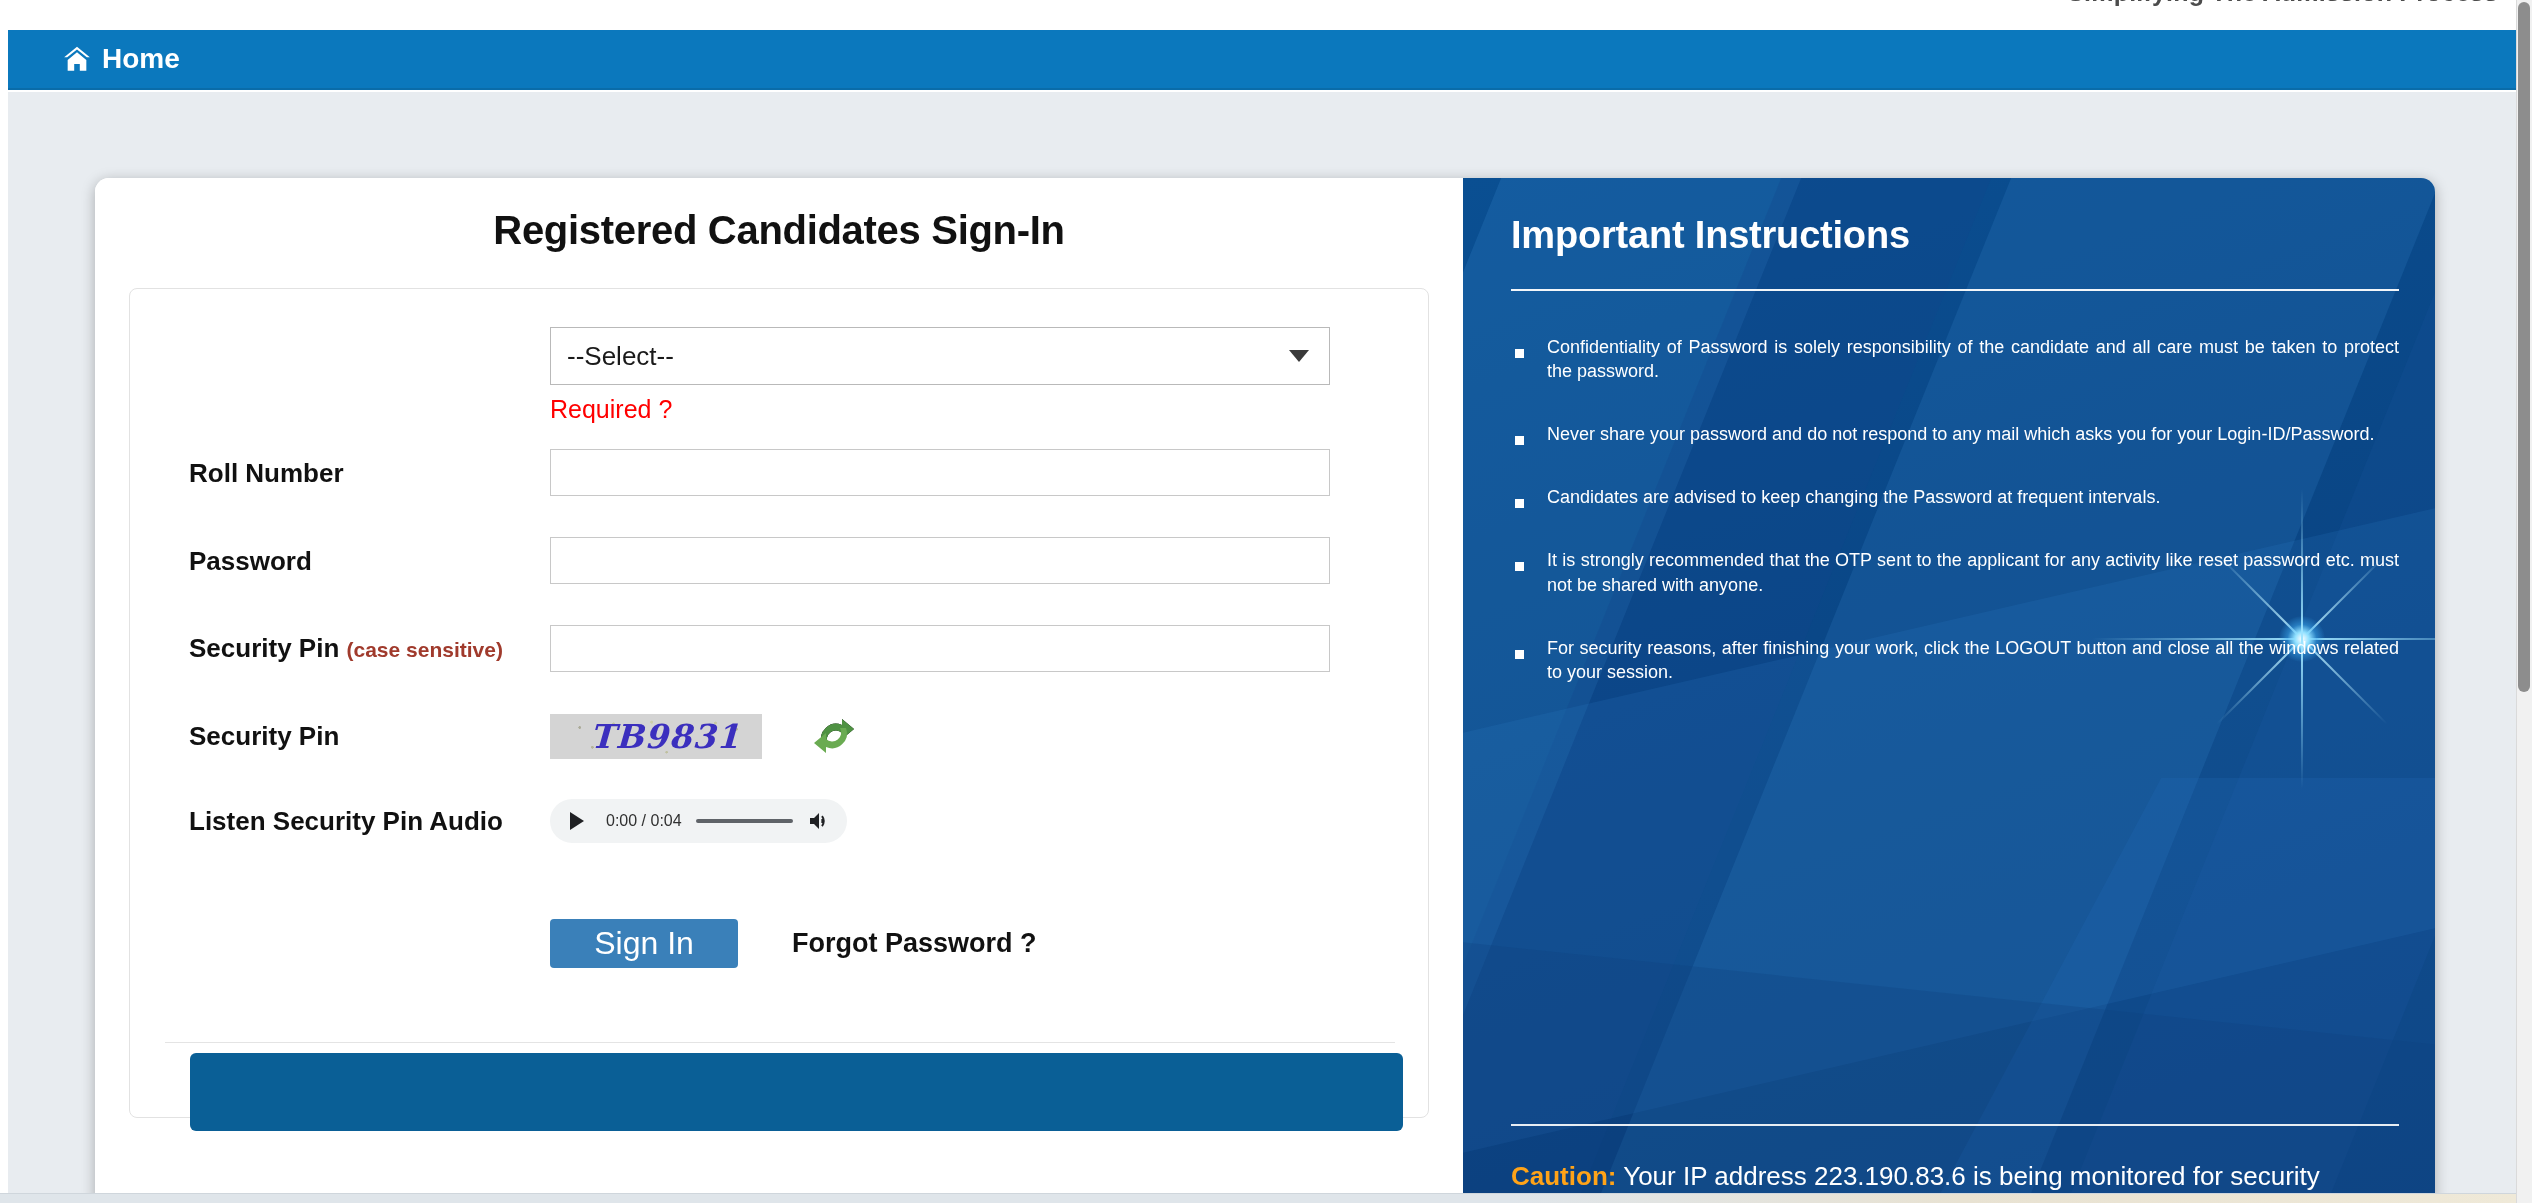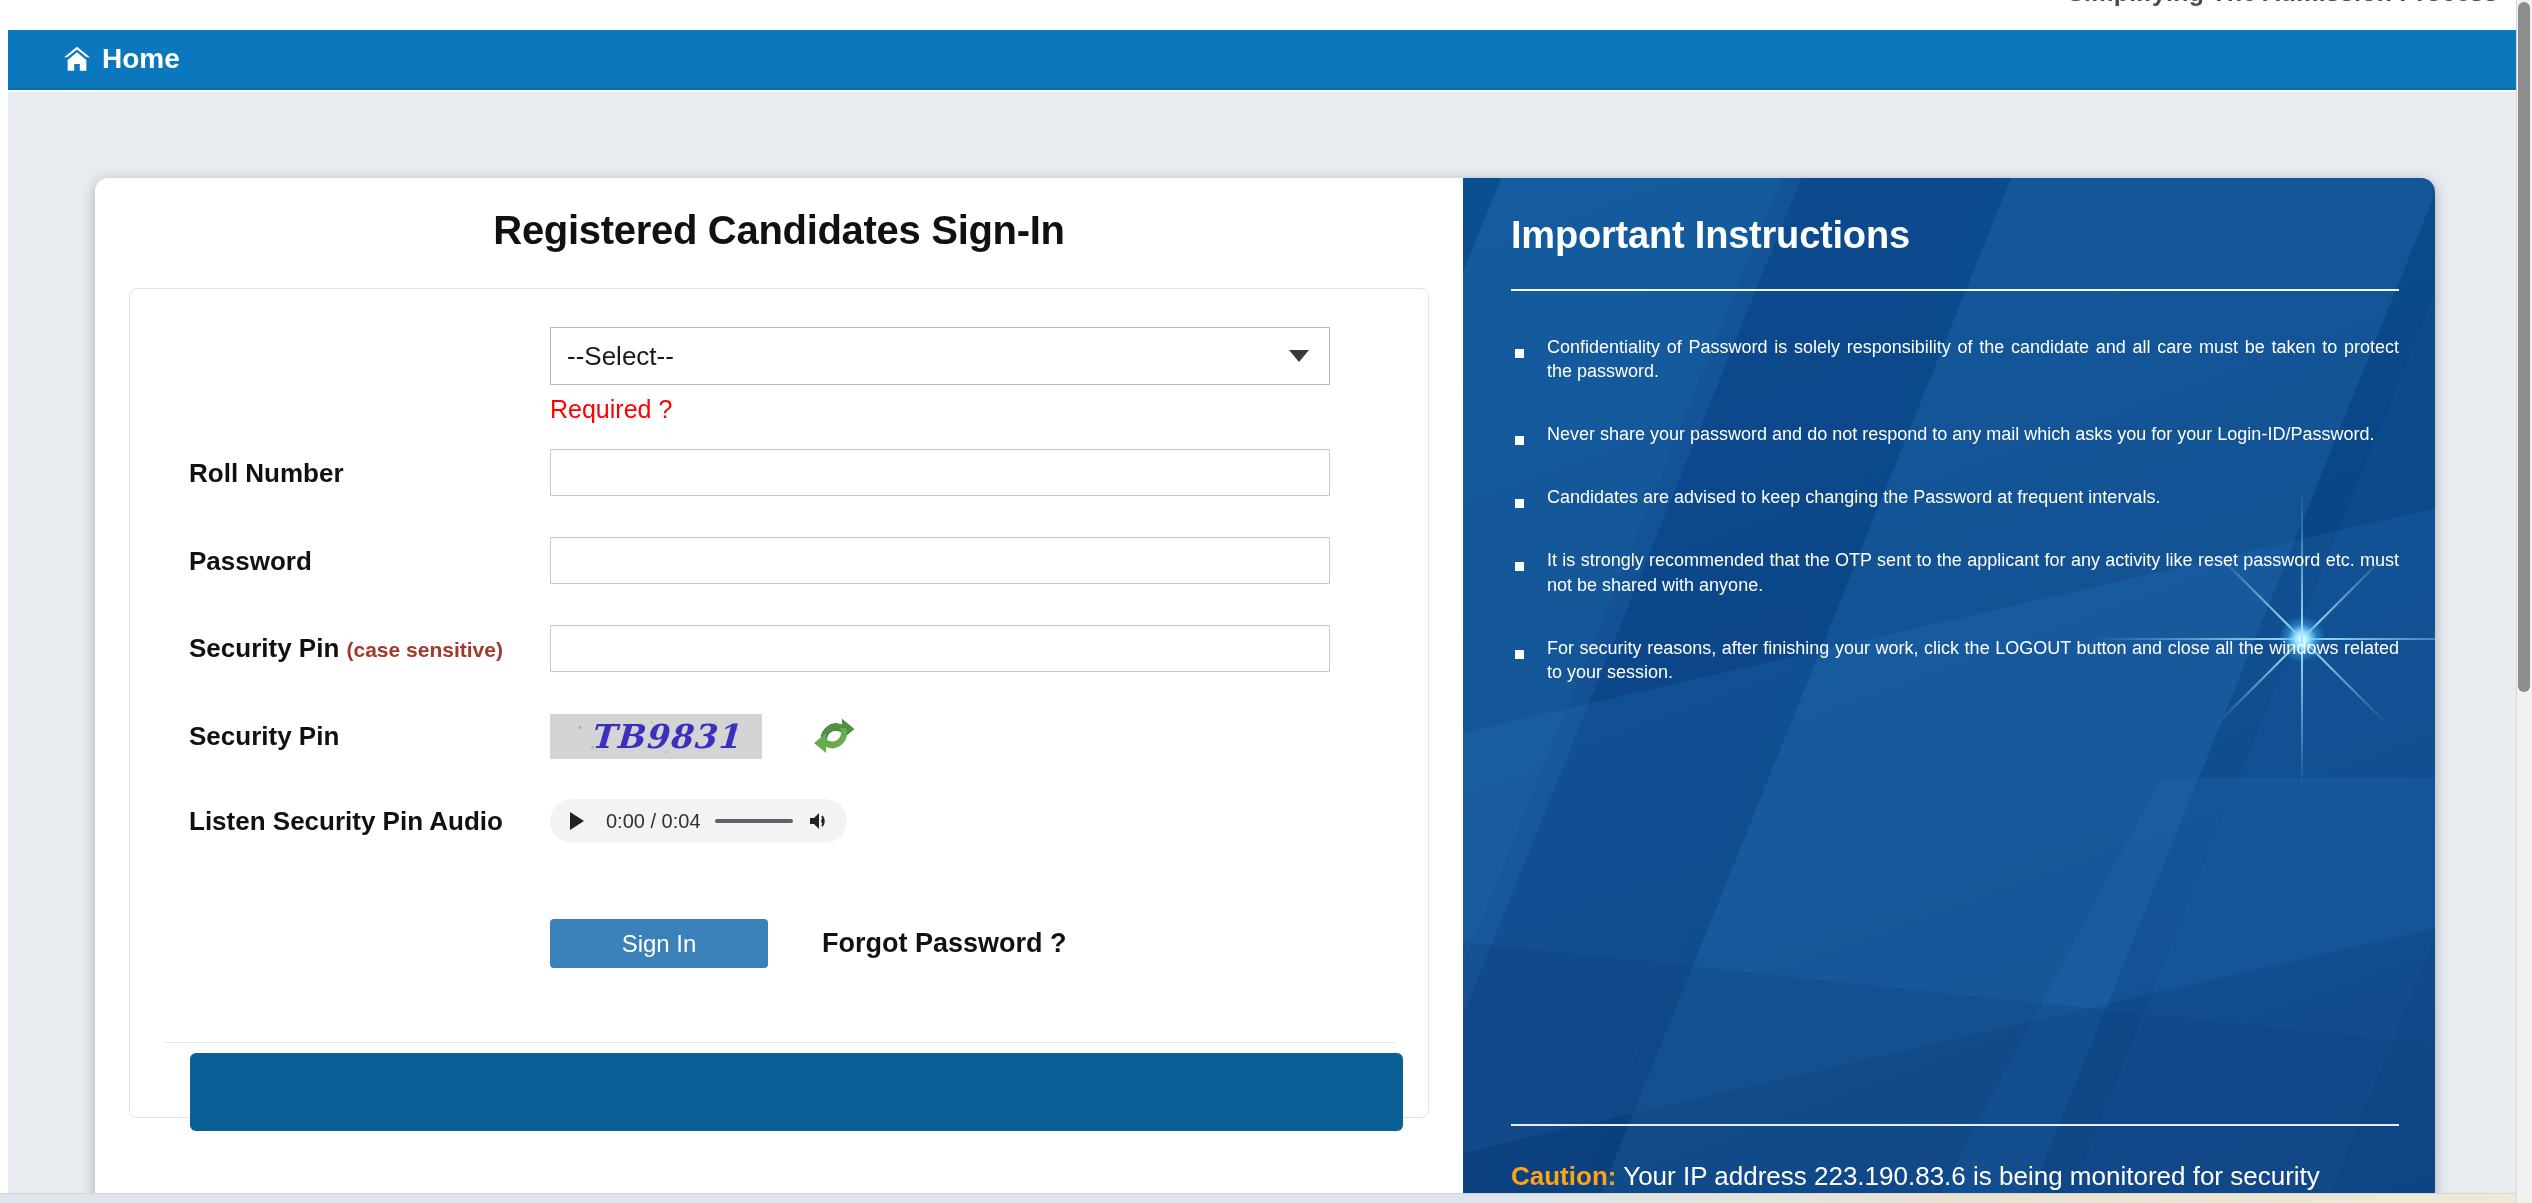--- a/index.html
+++ b/index.html
@@ -243,48 +243,48 @@
     align-items: center;
     padding: 0 14px;
     gap: 0;
   }
   .ap-play {
     width: 26px; height: 26px;
     display: flex; align-items: center; justify-content: center;
     cursor: pointer; flex-shrink: 0;
   }
   .ap-time {
-    font-size: 20px;
+    font-size: 16px;
     color: #303030;
     font-family: "Liberation Sans", sans-serif;
     margin-left: 16px;
     white-space: nowrap;
   }
   .ap-bar {
     flex: 1;
     height: 4px;
     background: #5f6368;
     border-radius: 2px;
     margin: 0 14px;
     cursor: pointer;
   }
   .ap-vol {
     width: 26px; height: 26px;
     display: flex; align-items: center; justify-content: center;
     cursor: pointer; flex-shrink: 0;
   }
 
   .signin-btn {
-    width: 218px;
+    width: 188px;
     height: 49px;
     background: #3a80b9;
     border: none;
     border-radius: 4px;
     color: #ffffff;
-    font-size: 24px;
+    font-size: 32px;
     font-family: "Liberation Sans", sans-serif;
     cursor: pointer;
   }
   .forgot-link {
     margin-left: 54px;
     font-size: 27px;
     font-weight: bold;
     color: #111111;
     text-decoration: none;
     cursor: pointer;

